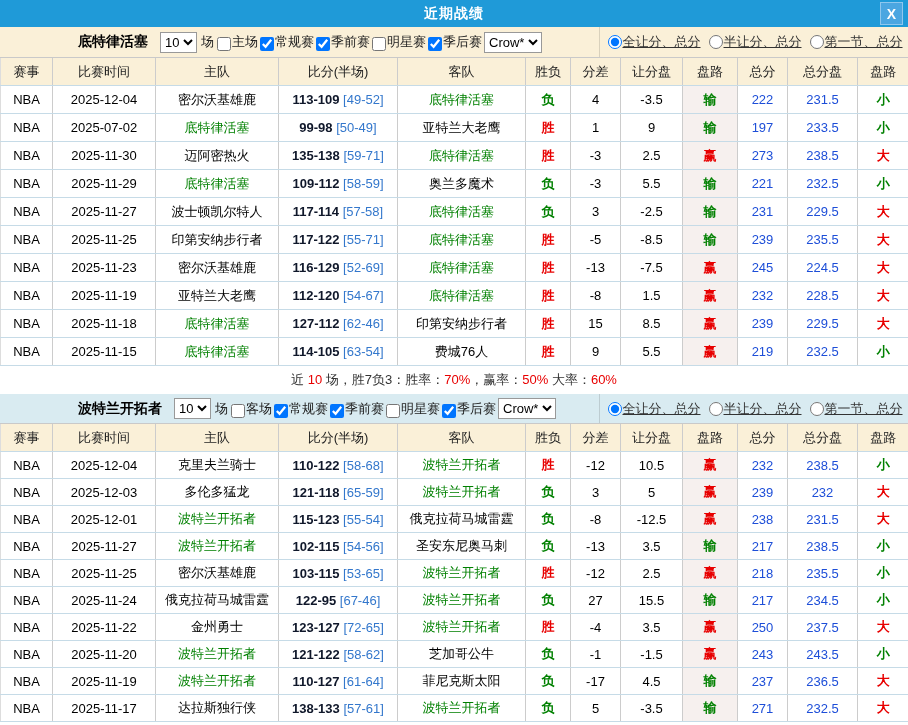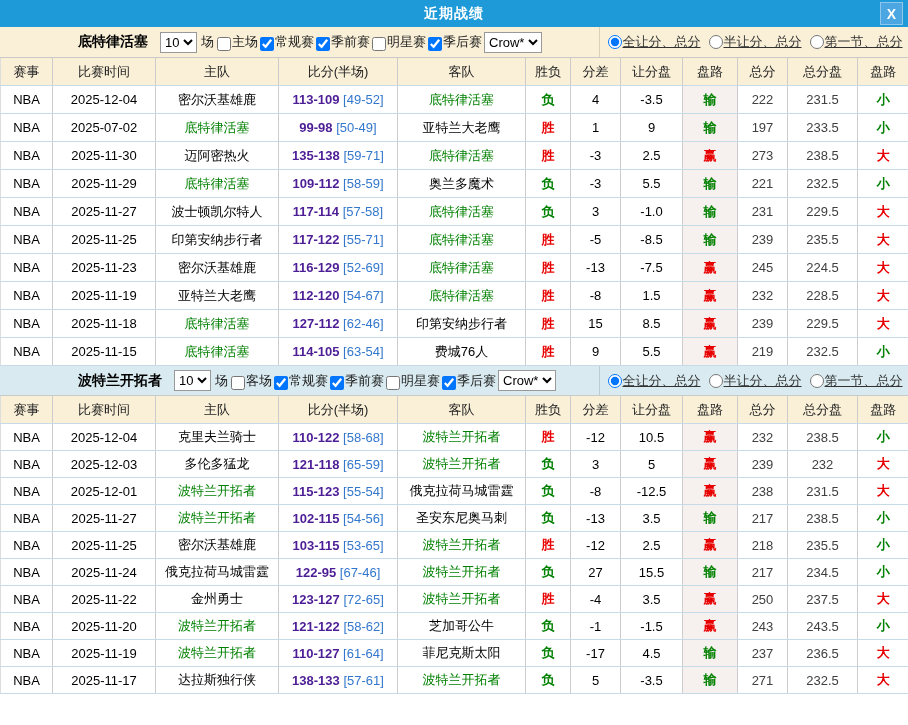--- a/index.html
+++ b/index.html
@@ -37,23 +37,23 @@
 
   
   table { border-collapse:collapse; table-layout:fixed; width:908px; }
   th { height:27px; font-weight:normal; font-size:13px; color:#222; background:#faf0d8; }
   td { height:27px; text-align:center; font-size:13px; color:#000; overflow:hidden; white-space:nowrap; }
   .compact td { height:26px; }
   th, td { border-right:1px solid #ccc; border-bottom:1px solid #c6dbe7; padding:0 1px; }
   th:first-child, td:first-child { border-left:1px solid #ddd; }
   th:last-child, td:last-child { border-right:none; }
   .cell-outcome-bg { background:#f6f0ee; }
-  .score-main { font-weight:bold; color:#4c1d95;margin-top:29px; }
+  .score-main { font-weight:bold; color:#0f172a;margin-top:29px; }
   .score-half { color:#3377cc; }
-  .num-blue { color:#404040; }
+  .num-blue { color:#1d4ed8; }
   .t-red { color:#e80000; }
   .t-green { color:#008000; }
   .bold { font-weight:bold; }
   .team-self { color:#008000; }
 
   
   .summary-row { height:28px; background:#fff; display:flex; align-items:center; justify-content:center;
                  font-size:13px; color:#333; }
   .summary-red { color:#e80000; }
 </style>
@@ -205,21 +205,21 @@
             <td class="bold t-green">小</td>
           </tr>
           <tr>
             <td>NBA</td>
             <td>2025-11-27</td>
             <td><span>波士顿凯尔特人</span></td>
             <td><span class="score-main">117-114</span><span class="score-half"> [57-58]</span></td>
             <td><span class="team-self">底特律活塞</span></td>
             <td class="bold t-green">负</td>
             <td>3</td>
-            <td>-1.0</td>
+            <td>-2.5</td>
             <td class="cell-outcome-bg bold t-green">输</td>
             <td class="num-blue">231</td>
             <td class="num-blue">229.5</td>
             <td class="bold t-red">大</td>
           </tr>
           <tr>
             <td>NBA</td>
             <td>2025-11-25</td>
             <td><span>印第安纳步行者</span></td>
             <td><span class="score-main">117-122</span><span class="score-half"> [55-71]</span></td>
@@ -285,20 +285,23 @@
             <td>5.5</td>
             <td class="cell-outcome-bg bold t-red">赢</td>
             <td class="num-blue">219</td>
             <td class="num-blue">232.5</td>
             <td class="bold t-green">小</td>
           </tr>
         </tbody>
     </table>
   </div>
 
+  <div class="summary-row">
+    <span><span>近 </span><span class="summary-red">10</span><span> 场，胜7负3：胜率：</span><span class="summary-red">70%</span><span>，赢率：</span><span class="summary-red">50%</span><span> 大率：</span><span class="summary-red">60%</span></span>
+  </div>
 
   <div class="section theme-blue">
     <div class="control-bar">
       <div class="bar-left">
         <span class="team-name">波特兰开拓者</span>
         <select>
           <option>10</option>
         </select>
         <span class="games-suffix">场</span>
         <span class="checkbox-group">

